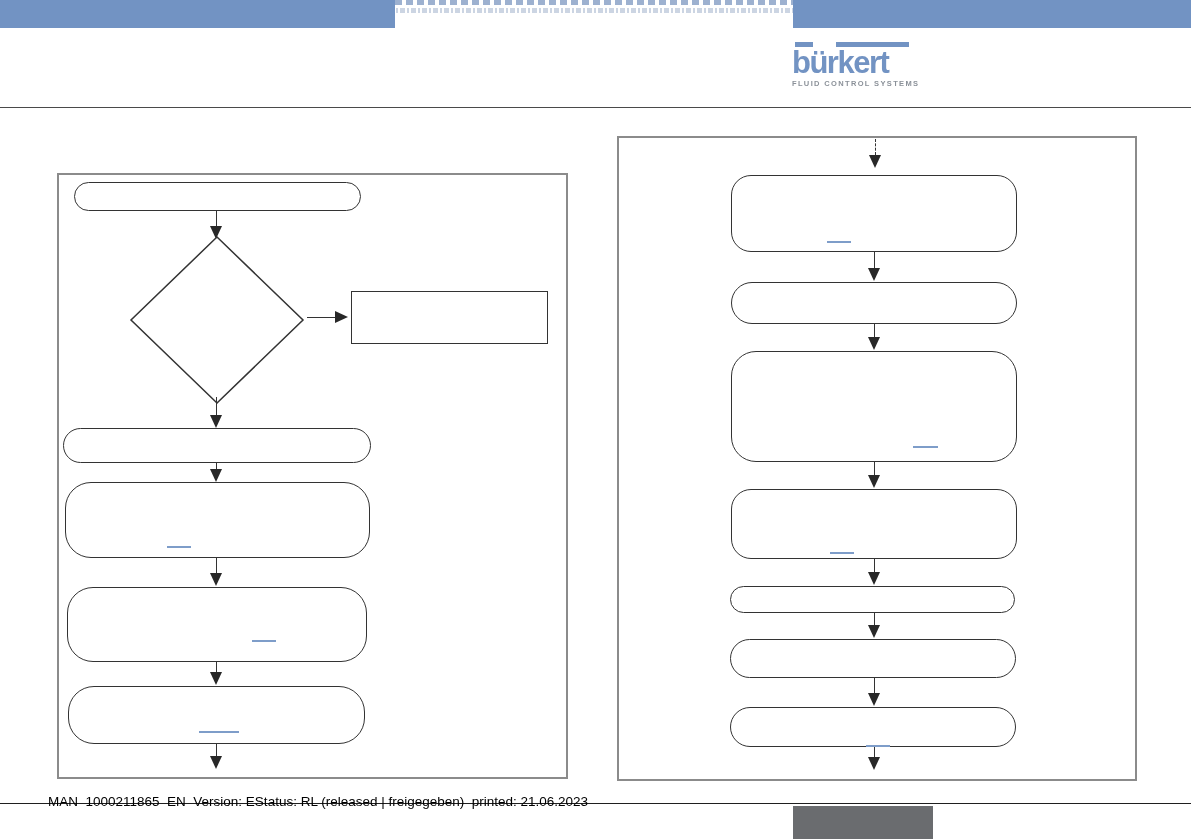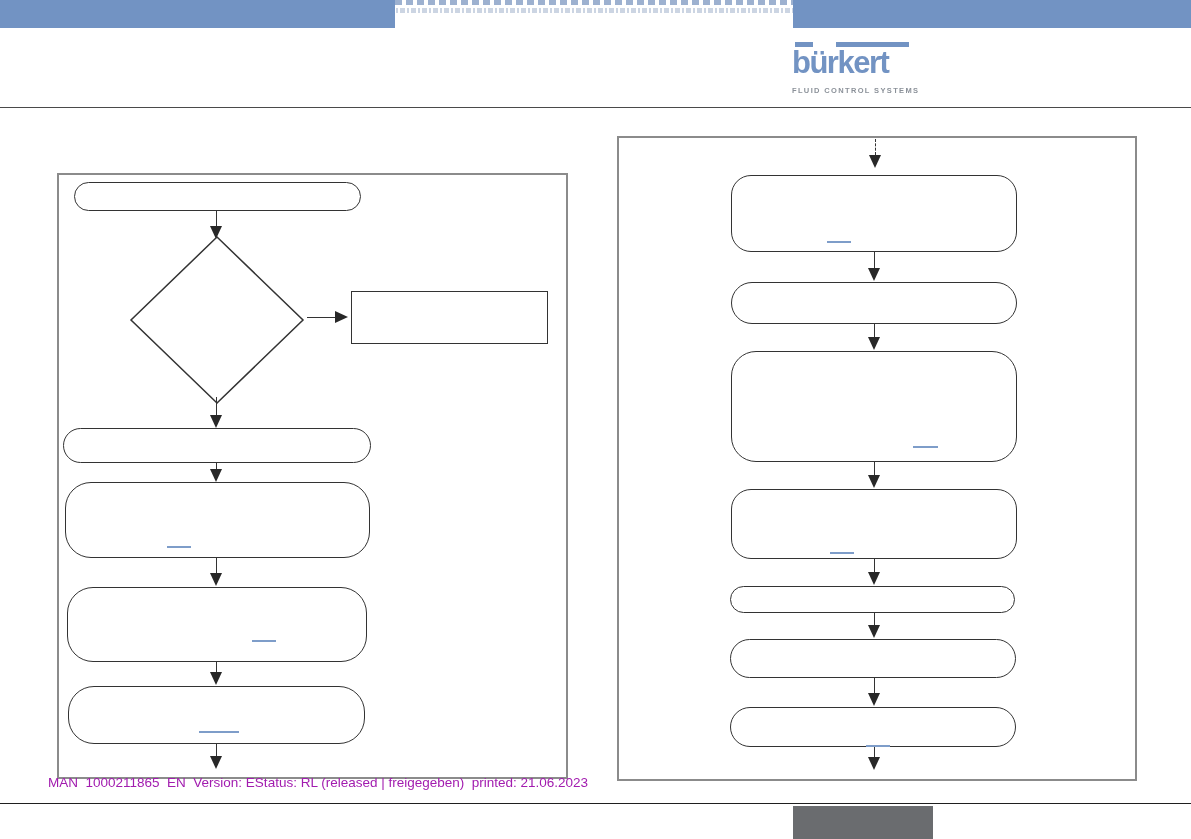--- a/index.html
+++ b/index.html
@@ -15,39 +15,39 @@
   .tp-row1{position:absolute;left:0;top:0;width:100%;height:5px;
     background:repeating-linear-gradient(90deg,#9db1d0 0 7px,transparent 7px 11px);}
   .tp-row2{position:absolute;left:1px;top:8px;width:100%;height:5px;
     background:repeating-linear-gradient(90deg,#ccd5e3 0 2px,transparent 2px 4px,#ccd5e3 4px 9px,transparent 9px 11px);}
   .logo{position:absolute;left:792px;top:42px;width:122px;}
   .logo-motif{display:flex;height:5px;width:114px;margin-left:3px;}
   .m-dash{width:18px;height:5px;background:#7293c3;}
   .m-gap{width:23px;}
   .m-bar{flex:1;height:5px;background:#7293c3;}
   .logo-word{color:#7293c3;font-weight:bold;font-size:31px;line-height:30px;letter-spacing:-1.5px;margin-top:1px;}
-  .logo-tagline{color:#8b9199;font-weight:bold;font-size:7.5px;letter-spacing:1.35px;margin-top:8px;white-space:nowrap;}
+  .logo-tagline{color:#8b9199;font-weight:bold;font-size:7.5px;letter-spacing:1.35px;margin-top:1px;white-space:nowrap;}
   .header-rule{position:absolute;left:0;top:107px;width:1191px;height:1px;background:#4a4a4a;}
   
   .chart{position:absolute;border:2px solid #8b8b8b;background:#ffffff;box-sizing:border-box;}
   .chart-left{left:57px;top:173px;width:511px;height:606px;}
   .chart-right{left:617px;top:136px;width:520px;height:645px;}
   
   .shape{position:absolute;border:1.5px solid #333;background:#fff;box-sizing:border-box;}
   .stadium{border-radius:999px;}
   .vl{position:absolute;width:1px;background:#333;}
   .hl{position:absolute;height:1px;background:#333;}
   .dashl{position:absolute;width:0;border-left:1px dashed #333;}
   .ah-down{position:absolute;width:0;height:0;border-left:6px solid transparent;border-right:6px solid transparent;border-top:13px solid #282828;}
   .ah-right{position:absolute;width:0;height:0;border-top:6px solid transparent;border-bottom:6px solid transparent;border-left:13px solid #282828;}
   .link-mark{position:absolute;height:2px;background:#7e9dc9;}
   .diamond-svg{position:absolute;}
   
   .footer-rule{position:absolute;left:0;top:803px;width:1191px;height:1px;background:#1f1f1f;z-index:1;}
-  .footer-text{position:absolute;left:48px;top:775px;font-size:13.5px;color:#a21caf;white-space:pre;z-index:2;}
+  .footer-text{position:absolute;left:48px;top:794px;font-size:13.5px;color:#000000;white-space:pre;z-index:2;}
   .gray-box{position:absolute;left:793px;top:806px;width:140px;height:33px;background:#6a6c6f;}
 </style>
 </head>
 <body>
 
 <div class="bar bar-left"></div>
 <div class="top-pattern">
   <div class="tp-row1"></div>
   <div class="tp-row2"></div>
 </div>

